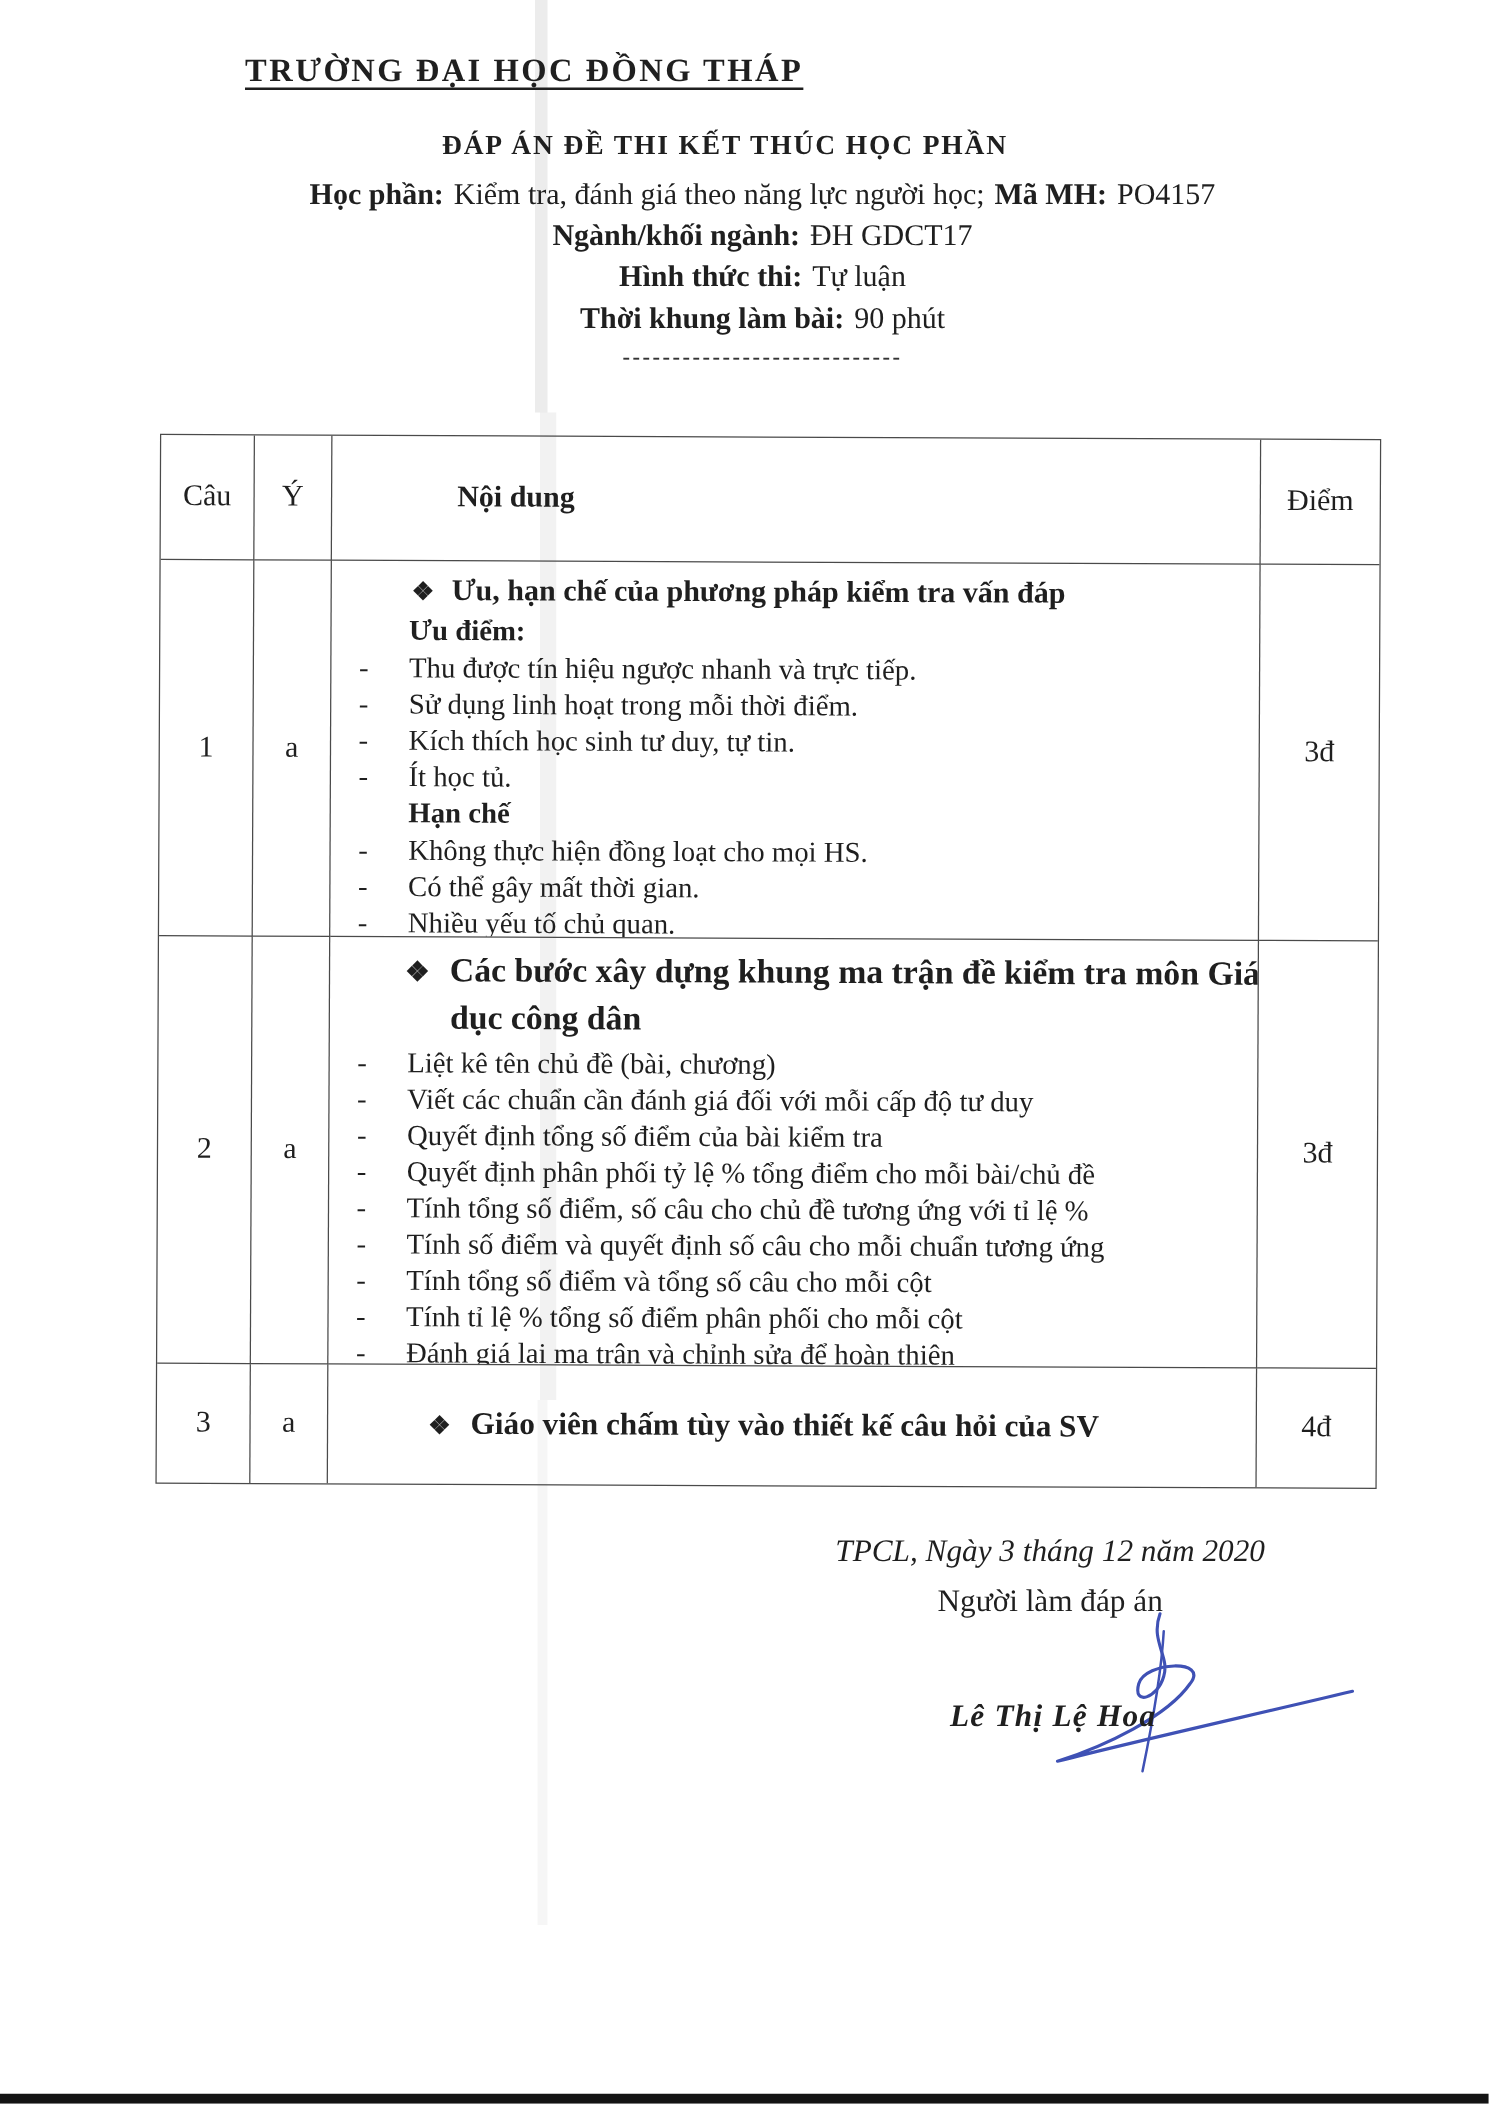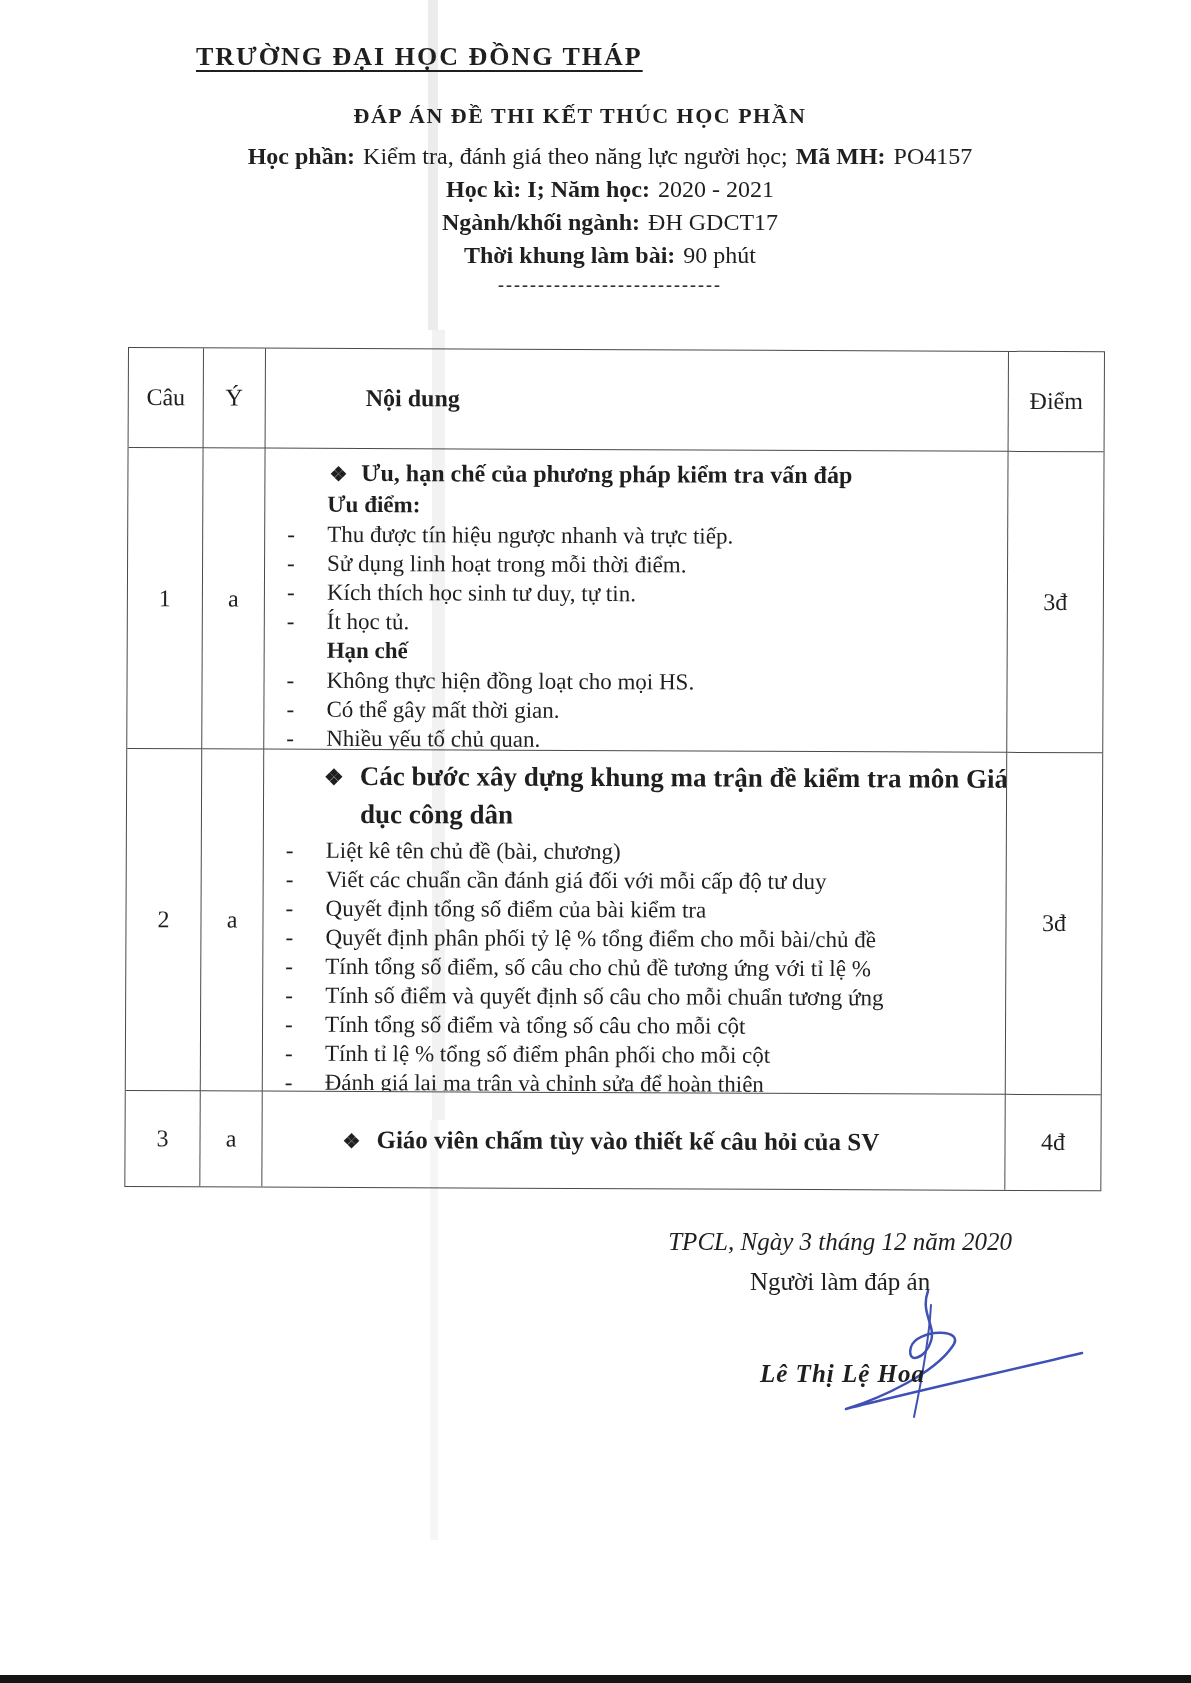--- a/index.html
+++ b/index.html
@@ -99,24 +99,24 @@
   <div class="streak s3"></div>
 
   <div class="univ">TRƯỜNG ĐẠI HỌC ĐỒNG THÁP</div>
   <div class="doc-title">ĐÁP ÁN ĐỀ THI KẾT THÚC HỌC PHẦN</div>
 
   <div class="meta">
     <div class="meta-line">
       <b>Học phần:</b><span class="val">Kiểm tra, đánh giá theo năng lực người học;</span><b>Mã MH:</b><span>PO4157</span>
     </div>
     <div class="meta-line">
-      <b>Học kì: I; Năm học:</b><span>2020 - 2021</span>
-    </div>
-    <div class="meta-line">
       <b>Ngành/khối ngành:</b><span>ĐH GDCT17</span>
+    </div>
+    <div class="meta-line">
+      <b>Hình thức thi:</b><span>Tự luận</span>
     </div>
     <div class="meta-line">
       <b>Thời khung làm bài:</b><span>90 phút</span>
     </div>
     <div class="dashes">----------------------------</div>
   </div>
 
   <div class="tbl">
 
     <div class="cell cc hdr">Câu</div>

